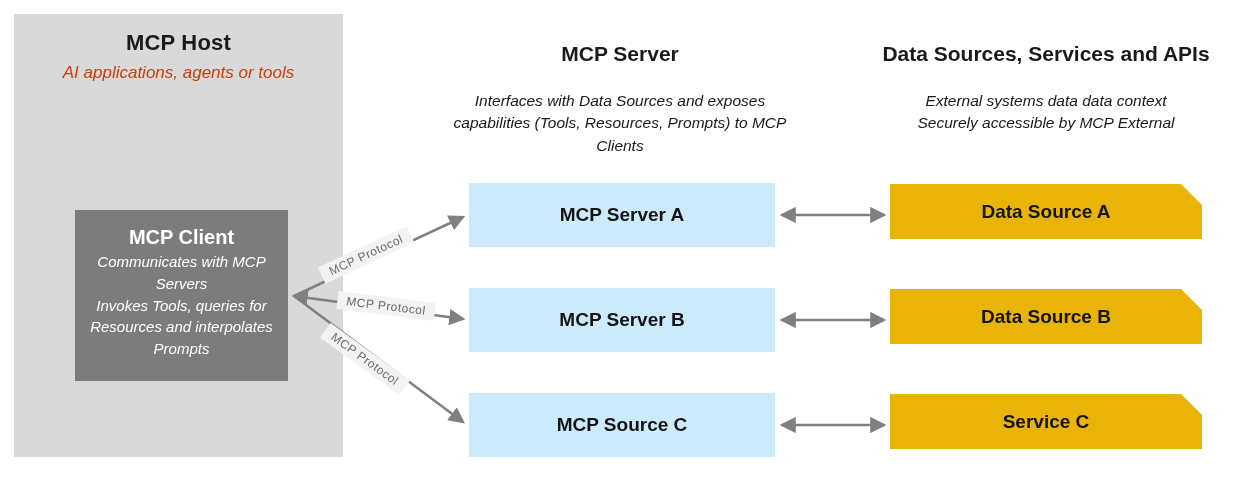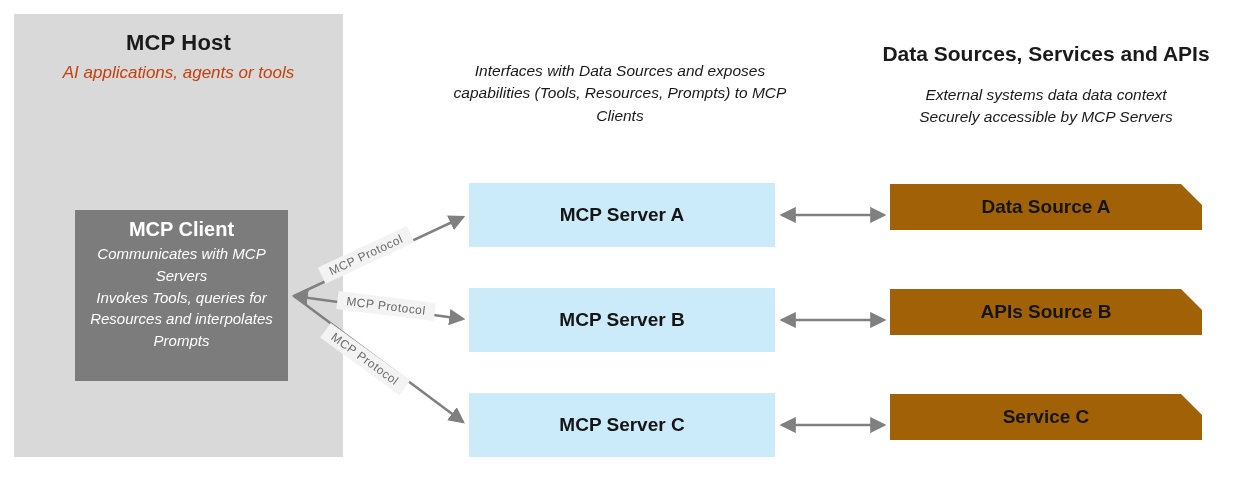--- a/index.html
+++ b/index.html
@@ -40,21 +40,21 @@
   }
   .client-box {
     position: absolute;
     left: 61px; top: 196px;
     width: 213px; height: 171px;
     background: #7c7c7c;
     color: #ffffff;
     text-align: center;
   }
   .client-title {
-    margin-top: 8px;
+    margin-top: 16px;
     font-size: 20px;
     font-weight: bold;
   }
   .client-line {
     font-style: italic;
     font-size: 15px;
     line-height: 1.45;
     padding: 0 0;
   }
   .client-line.first { margin-top: 2px; }
@@ -65,21 +65,21 @@
     text-align: center;
     color: #1a1a1a;
   }
   .col-header.servers { left: 450px; top: 42px; width: 340px; }
   .col-header.sources { left: 866px; top: 42px; width: 360px; }
   .col-title {
     font-size: 21px;
     font-weight: bold;
   }
   .col-subtitle {
-    margin-top: 18px;
+    margin-top: 24px;
     font-style: italic;
     font-size: 15.5px;
     line-height: 1.45;
   }
 
   
   .server-box {
     position: absolute;
     left: 469px;
     width: 306px; height: 64px;
@@ -92,22 +92,22 @@
     color: #151515;
   }
   .server-box.row-a { top: 183px; }
   .server-box.row-b { top: 288px; }
   .server-box.row-c { top: 393px; }
 
   
   .source-box {
     position: absolute;
     left: 890px;
-    width: 312px; height: 46px;
-    background: #a16207;
+    width: 312px; height: 55px;
+    background: #eab308;
     clip-path: polygon(0 0, calc(100% - 21px) 0, 100% 21px, 100% 100%, 0 100%);
     display: flex;
     align-items: center;
     justify-content: center;
     font-size: 19px;
     font-weight: 600;
     color: #151515;
   }
   .source-box.row-a { top: 184px; }
   .source-box.row-b { top: 289px; }
@@ -146,46 +146,47 @@
     <div class="host-subtitle">AI applications, agents or tools</div>
 
     <div class="client-box">
       <div class="client-title">MCP Client</div>
       <div class="client-line first">Communicates with MCP Servers</div>
       <div class="client-line">Invokes Tools, queries for Resources and interpolates Prompts</div>
     </div>
   </div>
 
   <div class="col-header servers">
+    <div class="col-title">MCP Server</div>
     <div class="col-subtitle">Interfaces with Data Sources and exposes capabilities (Tools, Resources, Prompts) to MCP Clients</div>
   </div>
 
   <div class="col-header sources">
     <div class="col-title">Data Sources, Services and APIs</div>
     <div class="col-subtitle">
       <div>External systems data data context</div>
-      <div>Securely accessible by MCP Servers</div>
+      <div>Securely accessible by MCP External</div>
     </div>
   </div>
 
   <div class="server-box row-b">
     <span>MCP Server B</span>
   </div>
   <div class="server-box row-a">
     <span>MCP Server A</span>
   </div>
   <div class="server-box row-c">
-    <span>MCP Server C</span>
+    <span>MCP Source C</span>
   </div>
 
   <div class="source-box row-a">
     <span>Data Source A</span>
   </div>
   <div class="source-box row-b">
-    <span>APIs Source B</span>
+    <span>Data Source B</span>
   </div>
   <div class="source-box row-c">
     <span>Service C</span>
   </div>
 
   <svg class="arrows-layer" viewBox="0 0 1235 484" xmlns="http://www.w3.org/2000/svg">
     <defs>
       <marker id="ah" viewBox="0 0 10 10" refX="8.5" refY="5" markerWidth="6.5" markerHeight="6.5" orient="auto-start-reverse">
         <path d="M0,0 L10,5 L0,10 z" fill="#808080"></path>
       </marker>

